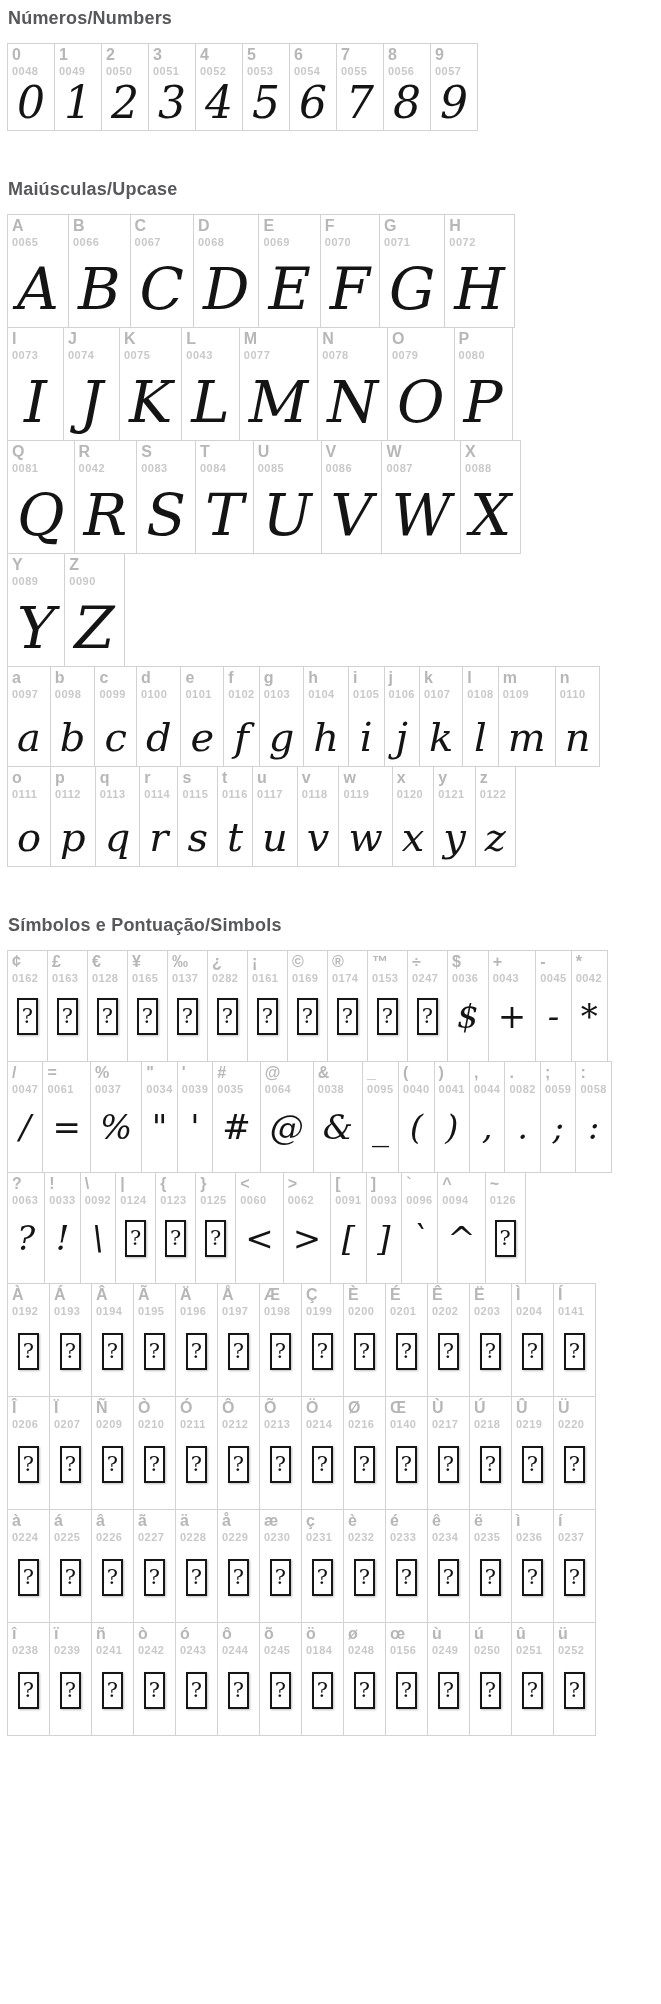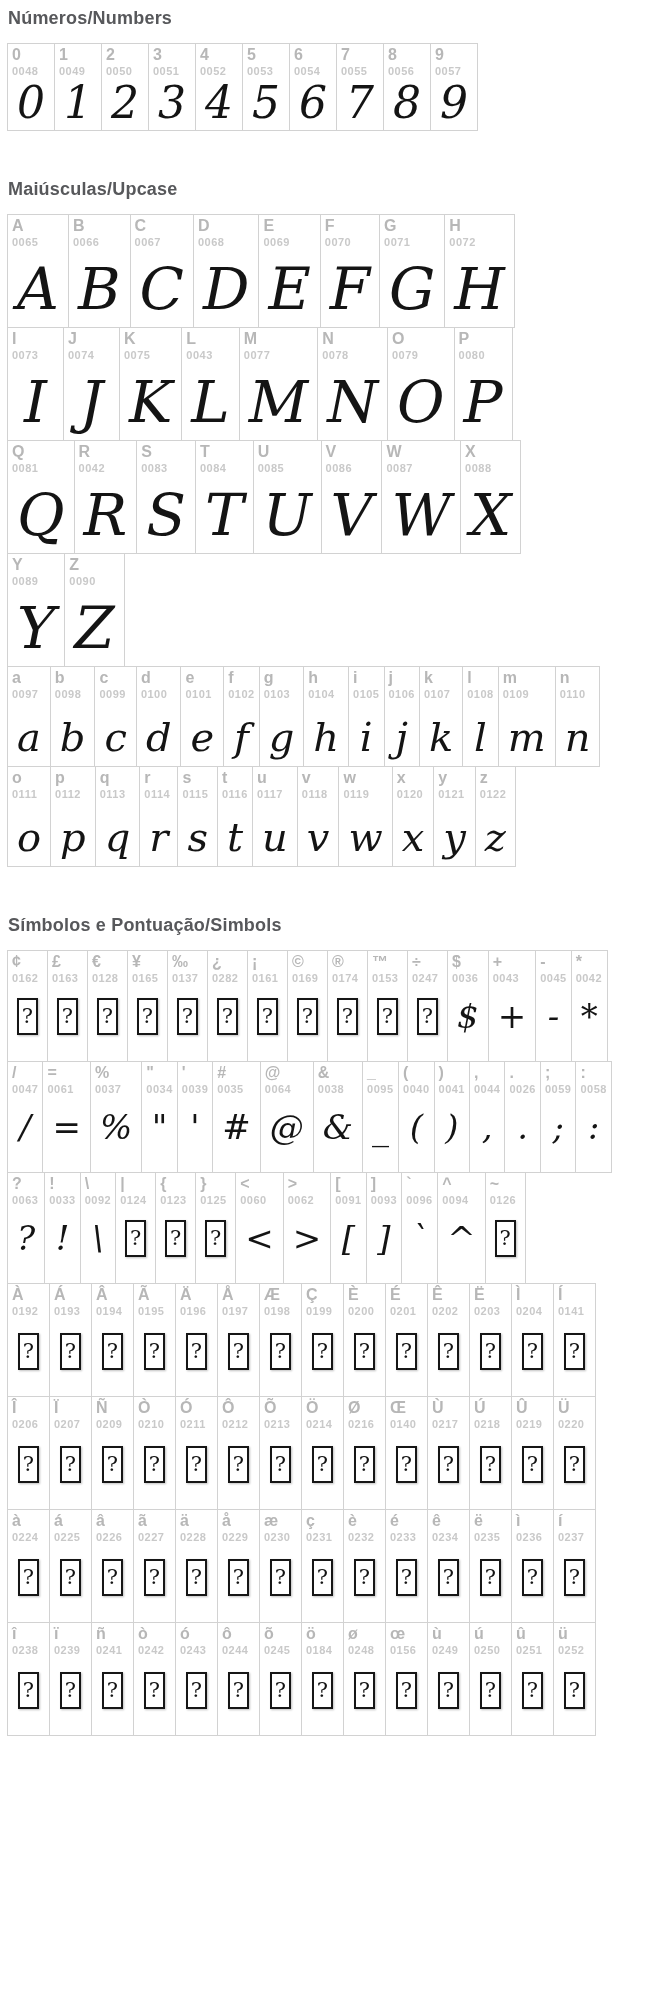--- a/index.html
+++ b/index.html
@@ -880,21 +880,21 @@
             <span class="char">,</span>
             <span class="code">0044</span>
           </div>
           <div class="glyph-area">
             <span class="script">,</span>
           </div>
         </div>
         <div class="cell">
           <div class="meta">
             <span class="char">.</span>
-            <span class="code">0026</span>
+            <span class="code">0082</span>
           </div>
           <div class="glyph-area">
             <span class="script">.</span>
           </div>
         </div>
         <div class="cell">
           <div class="meta">
             <span class="char">;</span>
             <span class="code">0059</span>
           </div>

